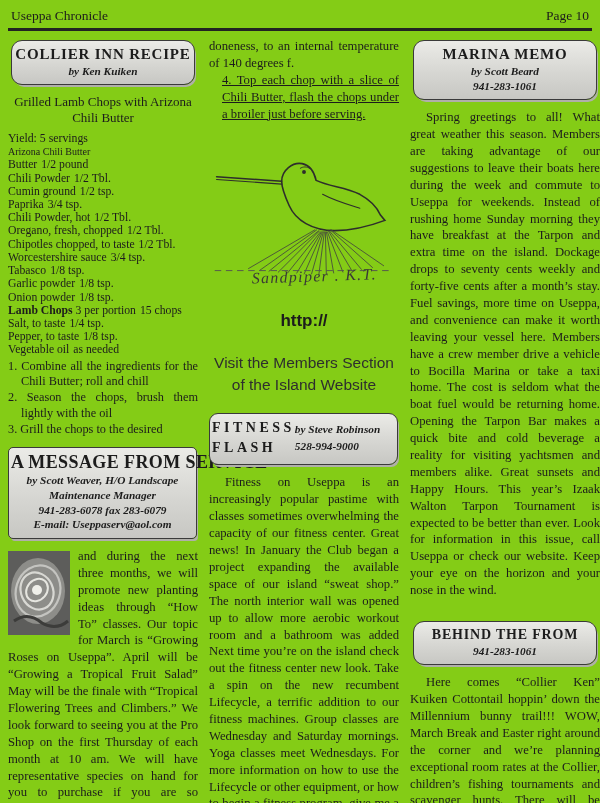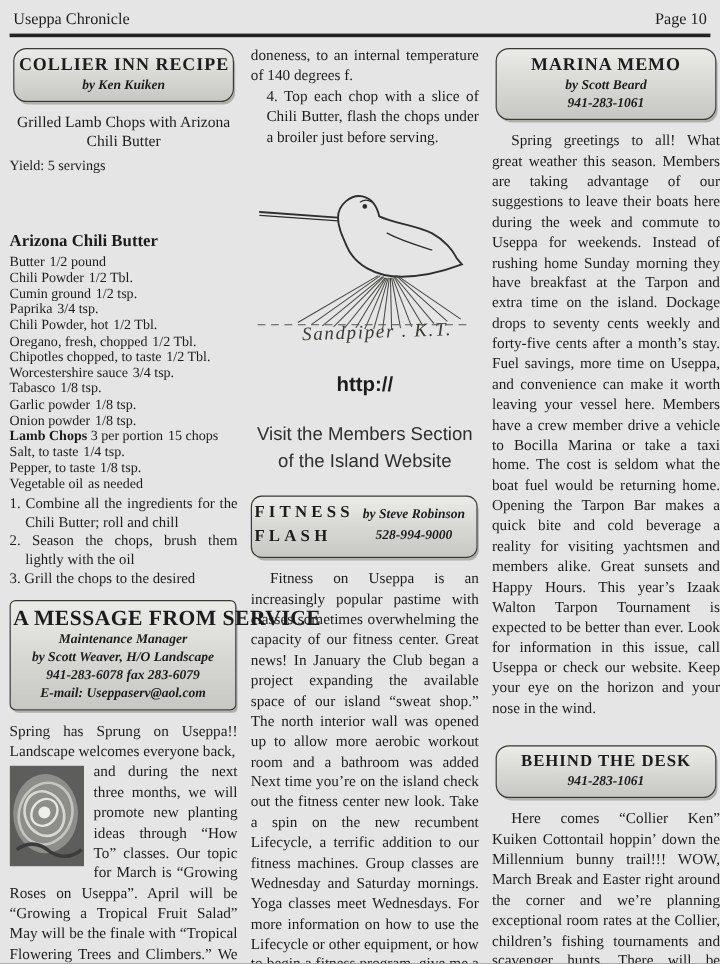--- a/index.html
+++ b/index.html
@@ -1,55 +1,55 @@
 <!DOCTYPE html>
 <html><head>
 <meta charset="utf-8">
 <style>
   * { box-sizing: border-box; }
   html,body { margin:0; padding:0; background:#888; }
   .page {
     width:600px; height:803px; margin:0 auto; overflow:hidden;
-    background:#e5e5e5; color:#1c1c1c;
+    background:#84cc16; color:#1c1c1c;
     font-family:"Liberation Serif", serif;
     padding:6px 8px 0 8px; position:relative;
   }
   .masthead { display:flex; justify-content:space-between; font-size:13.5px; padding:2px 3px 3px 3px; }
   .rules { height:3px; border-top:2px solid #222; border-bottom:1px solid #222; margin:1px 0 7px 0; }
   .cols { display:flex; gap:11px; }
   .col { width:190px; flex:0 0 190px; }
 
   
   .hbox {
     border:1.6px solid #3a3a3a; border-radius:11px;
     background:linear-gradient(180deg,#ebebe7 0%,#d6d6d2 55%,#c7c7c3 100%);
     box-shadow:2px 3px 0 -1px #b0afa9;
     text-align:center; padding:5px 3px 6px 3px; margin:2px 3px 9px 3px;
   }
   .hbox.square { border-radius:5px; margin-left:0; margin-right:1px; padding:4px 2px 6px 2px; }
   .hbox-title { font-weight:bold; font-size:14.5px; letter-spacing:.8px; white-space:nowrap; }
   .hbox-by { font-style:italic; font-weight:bold; font-size:11.3px; line-height:1.25; margin-top:1px; }
   .fitness-box { display:flex; text-align:left; padding:6px 8px; align-items:flex-start; }
   .fitness-title { font-weight:bold; font-size:14px; letter-spacing:3.5px; line-height:1.45; white-space:nowrap; }
-  .fitness-by { flex:1; text-align:center; font-style:italic; font-weight:bold; font-size:11.3px; line-height:1.5; padding-top:3px; }
+  .fitness-by { flex:1; font-style:italic; font-weight:bold; font-size:11.3px; line-height:1.5; padding-top:3px; }
 
   
   .dish-title { font-weight:normal; font-size:13px; text-align:center; line-height:1.25; margin:2px 0 4px 0; }
   .yield { font-size:11.8px; line-height:1.25; }
-  .sect-head { font-weight:bold; font-size:14px; line-height:1.3;margin-top:48px; }
+  .sect-head { font-weight:normal; font-size:10px; line-height:1.3; }
   .ing-row { display:flex; font-size:11.7px; line-height:1.13; }
   .ing-qty { white-space:nowrap; padding-left:4px; }
   .steps { margin-top:2px; }
   .step { font-size:12.3px; line-height:1.28; padding-left:13px; text-indent:-13px; text-align:justify; }
 
   
   .body { font-size:12.7px; line-height:1.33; text-align:justify; }
   .body p { margin:0; text-indent:16px; }
   .body p.noindent { text-indent:0; }
-  .hang { padding-left:13px; text-indent:-13px; }
+  .hang { padding-left:13px; text-indent:-13px;text-decoration:underline; }
 
   
   .bird-wrap { margin:4px auto 0 auto; display:block; }
   .url-block { font-family:"Liberation Sans", sans-serif; font-weight:bold; font-size:17px; text-align:center; line-height:1.5; margin:10px 0 4px 0; }
   .visit-block { font-family:"Liberation Sans", sans-serif; font-size:15.5px; color:#2e2e2e; text-align:center; line-height:1.45; margin:18px 4px 16px 4px; }
 
   .rose { float:left; width:62px; height:84px; margin:3px 8px 2px 0; }
   .svc-byline { font-style:italic; font-weight:bold; font-size:11.3px; line-height:1.3; }
 </style>
 </head>
@@ -61,21 +61,21 @@
     <span>Useppa Chronicle</span>
     <span>Page 10</span>
   </div>
   <div class="rules"></div>
 
   <div class="cols">
 
     <div class="col">
 
       <div class="hbox">
-        <div class="hbox-title" style="font-size:15px;text-align:right;">COLLIER INN RECIPE</div>
+        <div class="hbox-title" style="font-size:15px;">COLLIER INN RECIPE</div>
         <div class="hbox-by">by Ken Kuiken</div>
       </div>
 
       <div class="dish-title">Grilled Lamb Chops with Arizona Chili Butter</div>
       <div class="yield">Yield: 5 servings</div>
       <div class="sect-head">Arizona Chili Butter</div>
 
       <div>
           <div class="ing-row">
           <span class="ing-name"><b></b><span>Butter</span></span>
@@ -140,28 +140,27 @@
         </div>
 
       <div class="steps">
           <div class="step">1. Combine all  the ingredients for the Chili Butter; roll and chill</div>
           <div class="step">2. Season the chops, brush them lightly with the oil</div>
           <div class="step">3. Grill the chops to the desired</div>
         </div>
 
       <div class="hbox square" style="margin-top:10px;">
         <div class="hbox-title" style="font-size:18px; letter-spacing:.4px;text-align:right;">A MESSAGE FROM SERVICE</div>
+        <div class="svc-byline">by Scott Weaver, H/O Landscape</div>
         <div class="svc-byline">Maintenance Manager</div>
-        <div class="svc-byline">by Scott Weaver, H/O Landscape</div>
         <div class="svc-byline">941-283-6078 fax 283-6079</div>
         <div class="svc-byline">E-mail: Useppaserv@aol.com</div>
       </div>
 
       <div class="body">
-        <p class="noindent">Spring has Sprung on Useppa!! Landscape welcomes everyone back,</p>
         <p class="noindent">
           <svg class="rose" viewBox="0 0 62 84" xmlns="http://www.w3.org/2000/svg">
             <rect width="62" height="84" fill="#5d5d5b"></rect>
             <ellipse cx="30" cy="40" rx="27" ry="33" fill="#8d8d89"></ellipse>
             <ellipse cx="30" cy="40" rx="22" ry="26" fill="none" stroke="#c4c4c0" stroke-width="2.2" transform="rotate(18 30 40)"></ellipse>
             <ellipse cx="29" cy="40" rx="16" ry="19" fill="none" stroke="#d8d8d3" stroke-width="2.2" transform="rotate(-24 29 40)"></ellipse>
             <ellipse cx="29" cy="39" rx="10" ry="12" fill="none" stroke="#e6e6e0" stroke-width="2" transform="rotate(40 29 39)"></ellipse>
             <circle cx="29" cy="39" r="5" fill="#efefe9"></circle>
             <path d="M6 70 Q20 60 34 72 Q48 80 60 70" stroke="#3c3c3a" stroke-width="3" fill="none"></path>
           </svg><span>and during the next three months, we will promote new planting ideas through “How To” classes.  Our topic for March is “Growing Roses on Useppa”.  April will be “Growing a Tropical Fruit Salad”  May will be the finale with “Tropical Flowering Trees and Climbers.” We look forward to seeing you at the Pro Shop on the first Thursday of each month at 10 am.  We will have representative species on hand for you to purchase if you are so inclined.  If you have any suggestion for an upcoming “How To” topic please call us!</span>
@@ -235,21 +234,21 @@
         <div class="hbox-title" style="font-size:15px;">MARINA MEMO</div>
         <div class="hbox-by">by Scott Beard</div>
         <div class="hbox-by">941-283-1061</div>
       </div>
 
       <div class="body">
         <p>Spring greetings to all!  What great weather this season.   Members are taking advantage of our suggestions to leave their boats here during the week and commute to Useppa for weekends.  Instead of rushing home Sunday morning they have breakfast at the Tarpon and extra time on the island.  Dockage drops to seventy cents weekly and forty-five cents after a month’s stay.   Fuel savings, more time on Useppa, and convenience can make it worth leaving your vessel here.  Members have a crew member drive a vehicle to Bocilla Marina or take a taxi home.  The cost is seldom what the boat fuel would be returning home.  Opening the Tarpon Bar makes a quick bite and cold beverage a reality for visiting yachtsmen and members alike.  Great sunsets and Happy Hours.  This year’s  Izaak  Walton  Tarpon Tournament is expected to be better than ever.  Look for information in this issue, call Useppa or check our website.  Keep your eye on the horizon and your nose in the wind.</p>
       </div>
 
       <div class="hbox" style="margin-top:22px;">
-        <div class="hbox-title" style="font-size:14px;">BEHIND THE DESK</div>
+        <div class="hbox-title" style="font-size:14px;">BEHIND THE FROM</div>
         <div class="hbox-by">941-283-1061</div>
       </div>
 
       <div class="body">
         <p>Here comes “Collier Ken” Kuiken Cottontail hoppin’ down the Millennium bunny trail!!!  WOW, March Break and Easter right around the corner and we’re planning exceptional room rates at the Collier, children’s fishing tournaments and scavenger hunts. There will be special Collier Inn dinner menus, Tarpon   Bar Happy Hours, breakfast coffee and bagels on the Tarpon deck, live music at the Inn, and much much more!  Check out the “Members Only” area of our web site (www.useppa.com) for Collier rates and the new extended boat shuttle times to better serve you.</p>
       </div>
     </div>
 
   </div>
 </div>

